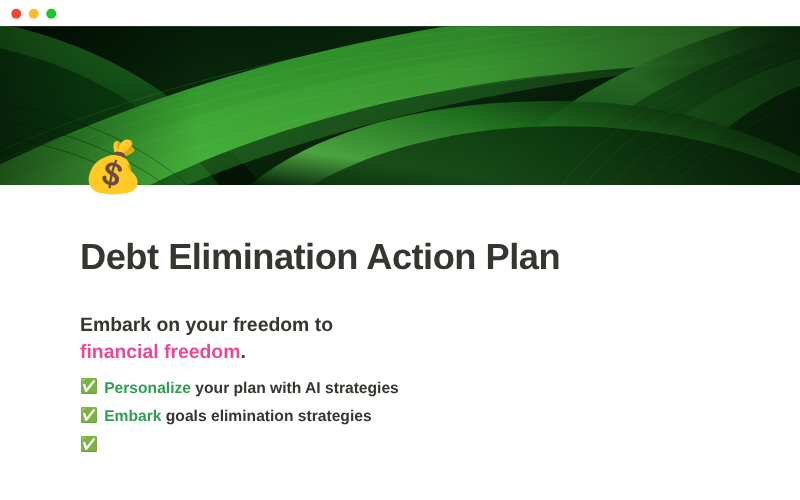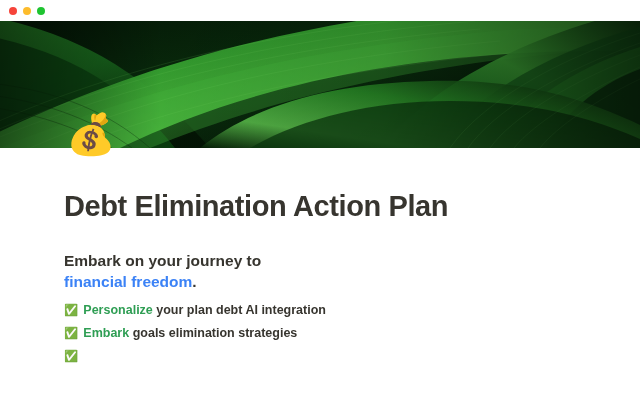--- a/index.html
+++ b/index.html
@@ -90,21 +90,21 @@
   }
   .lede {
     margin: 0;
     padding-top: 27px;
     font-size: 15.5px;
     line-height: 21px;
     font-weight: bold;
     color: #37352f;
     max-width: 262px;
   }
-  .accent { color: #3b82f6; }
+  .accent { color: #ec4899; }
   .accent-list { color: #2f9e54; }
   .check-item {
     font-size: 12.5px;
     line-height: 15px;
     color: #37352f;
     font-weight: bold;
     padding-top: 8px;
     display: flex;
     align-items: center;
     white-space: nowrap;
@@ -209,25 +209,25 @@
   </div>
 
   <div class="page">
 
     <div class="page-icon">💰</div>
 
     <div class="content">
 
       <h1 class="page-title">Debt Elimination Action Plan</h1>
 
-      <p class="lede"><span>Embark on your journey to </span><span class="accent">financial freedom</span><span>.</span></p>
+      <p class="lede"><span>Embark on your freedom to </span><span class="accent">financial freedom</span><span>.</span></p>
 
       <div class="check-item">
         <span class="check-emoji">✅</span>
-        <span class="check-text"><span class="accent-list">Personalize</span><span> your plan debt AI integration</span></span>
+        <span class="check-text"><span class="accent-list">Personalize</span><span> your plan with AI strategies</span></span>
       </div>
 
       <div class="check-item">
         <span class="check-emoji">✅</span>
         <span class="check-text"><span class="accent-list">Embark</span><span> goals elimination strategies</span></span>
       </div>
 
       <div class="check-item">
         <span class="check-emoji">✅</span>
       </div>

